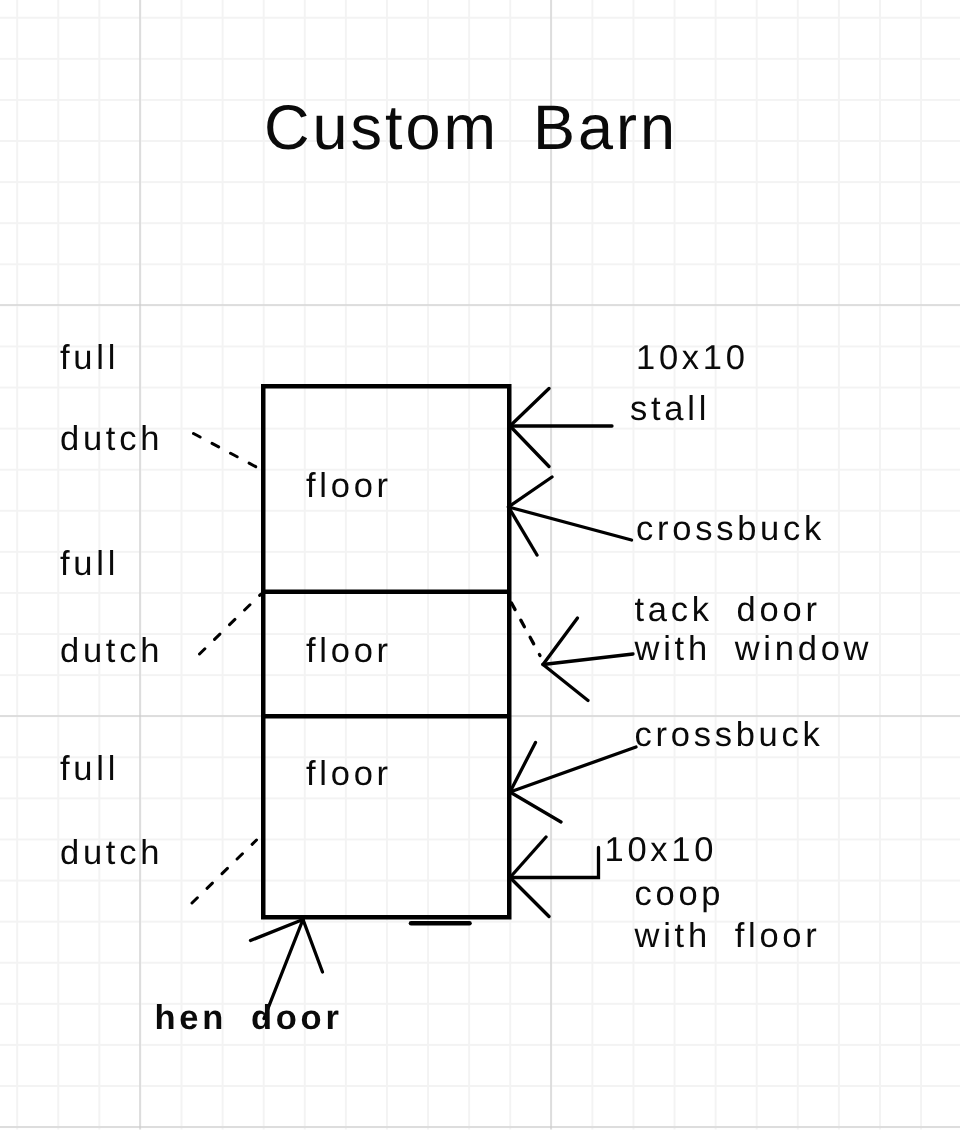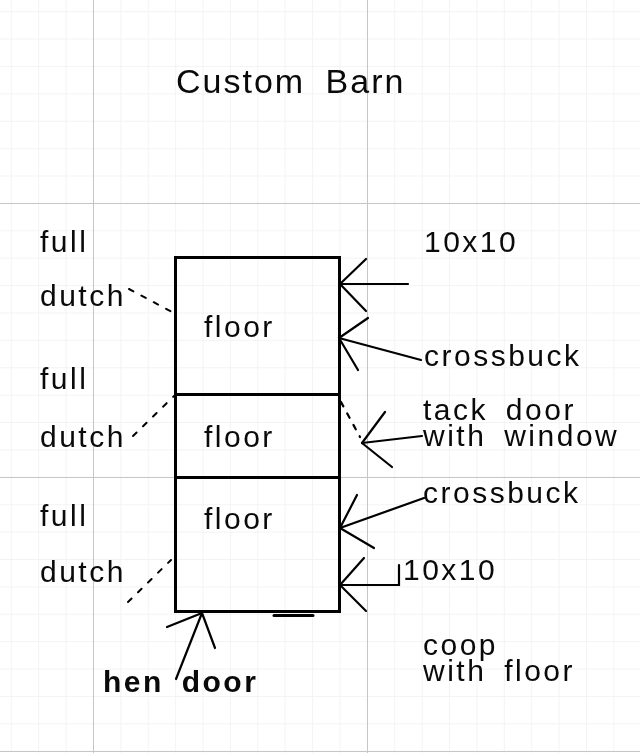--- a/index.html
+++ b/index.html
@@ -23,49 +23,49 @@
       0px 203px,
       10.8px 0px,
       0px 11.2px;
     background-repeat:repeat;
     font-family:"Liberation Sans", sans-serif;
   }
   svg.overlay{position:absolute;left:0;top:0;width:640px;height:753px;}
   .t{
     position:absolute;
     color:#0a0a0a;
-    font-size:30px;
+    font-size:23px;
     line-height:1;
     letter-spacing:2.5px;
     word-spacing:7px;
     white-space:nowrap;
     font-weight:400;
   }
-  .title{font-size:34px;letter-spacing:2px;word-spacing:9px;}
+  .title{font-size:42px;letter-spacing:2px;word-spacing:9px;}
   
   .p-title1{left:176px;top:64px;}
   .p-title2{left:234px;top:119px;}
   .p-full1{left:40px;top:227px;}
   .p-dutch1{left:40px;top:281px;}
   .p-full2{left:40px;top:364px;}
   .p-dutch2{left:40px;top:422px;}
   .p-full3{left:40px;top:501px;}
   .p-dutch3{left:40px;top:557px;}
   .p-floor1{left:204px;top:312px;}
   .p-floor2{left:204px;top:422px;}
   .p-floor3{left:204px;top:504px;}
   .p-stall1{left:424px;top:227px;}
   .p-stall2{left:420px;top:261px;}
   .p-xbuck1{left:424px;top:341px;}
   .p-tack1{left:423px;top:395px;}
   .p-tack2{left:423px;top:421px;}
   .p-xbuck2{left:423px;top:478px;}
   .p-coop1{left:403px;top:555px;}
-  .p-coop2{left:423px;top:584px;margin-top:46px;}
-  .p-coop3{left:423px;top:612px;margin-top:44px;}
+  .p-coop2{left:423px;top:584px;}
+  .p-coop3{left:423px;top:612px;}
   .p-hen{left:103px;top:667px;font-weight:bold;}
 </style>
 </head>
 <body>
 
 <div id="canvas">
 
   <svg class="overlay" viewBox="0 0 640 753" xmlns="http://www.w3.org/2000/svg">
     <g stroke="#000000" fill="none" stroke-linecap="round">
 
@@ -127,20 +127,21 @@
   <div class="t p-full2">full</div>
   <div class="t p-dutch2">dutch</div>
   <div class="t p-full3">full</div>
   <div class="t p-dutch3">dutch</div>
 
   <div class="t p-floor1">floor</div>
   <div class="t p-floor2">floor</div>
   <div class="t p-floor3">floor</div>
 
   <div class="t p-stall1">10x10</div>
+  <div class="t p-stall2">stall</div>
   <div class="t p-xbuck1">crossbuck</div>
   <div class="t p-tack1">tack door</div>
   <div class="t p-tack2">with window</div>
   <div class="t p-xbuck2">crossbuck</div>
   <div class="t p-coop1">10x10</div>
   <div class="t p-coop2">coop</div>
   <div class="t p-coop3">with floor</div>
 
   <div class="t p-hen">hen door</div>
 

